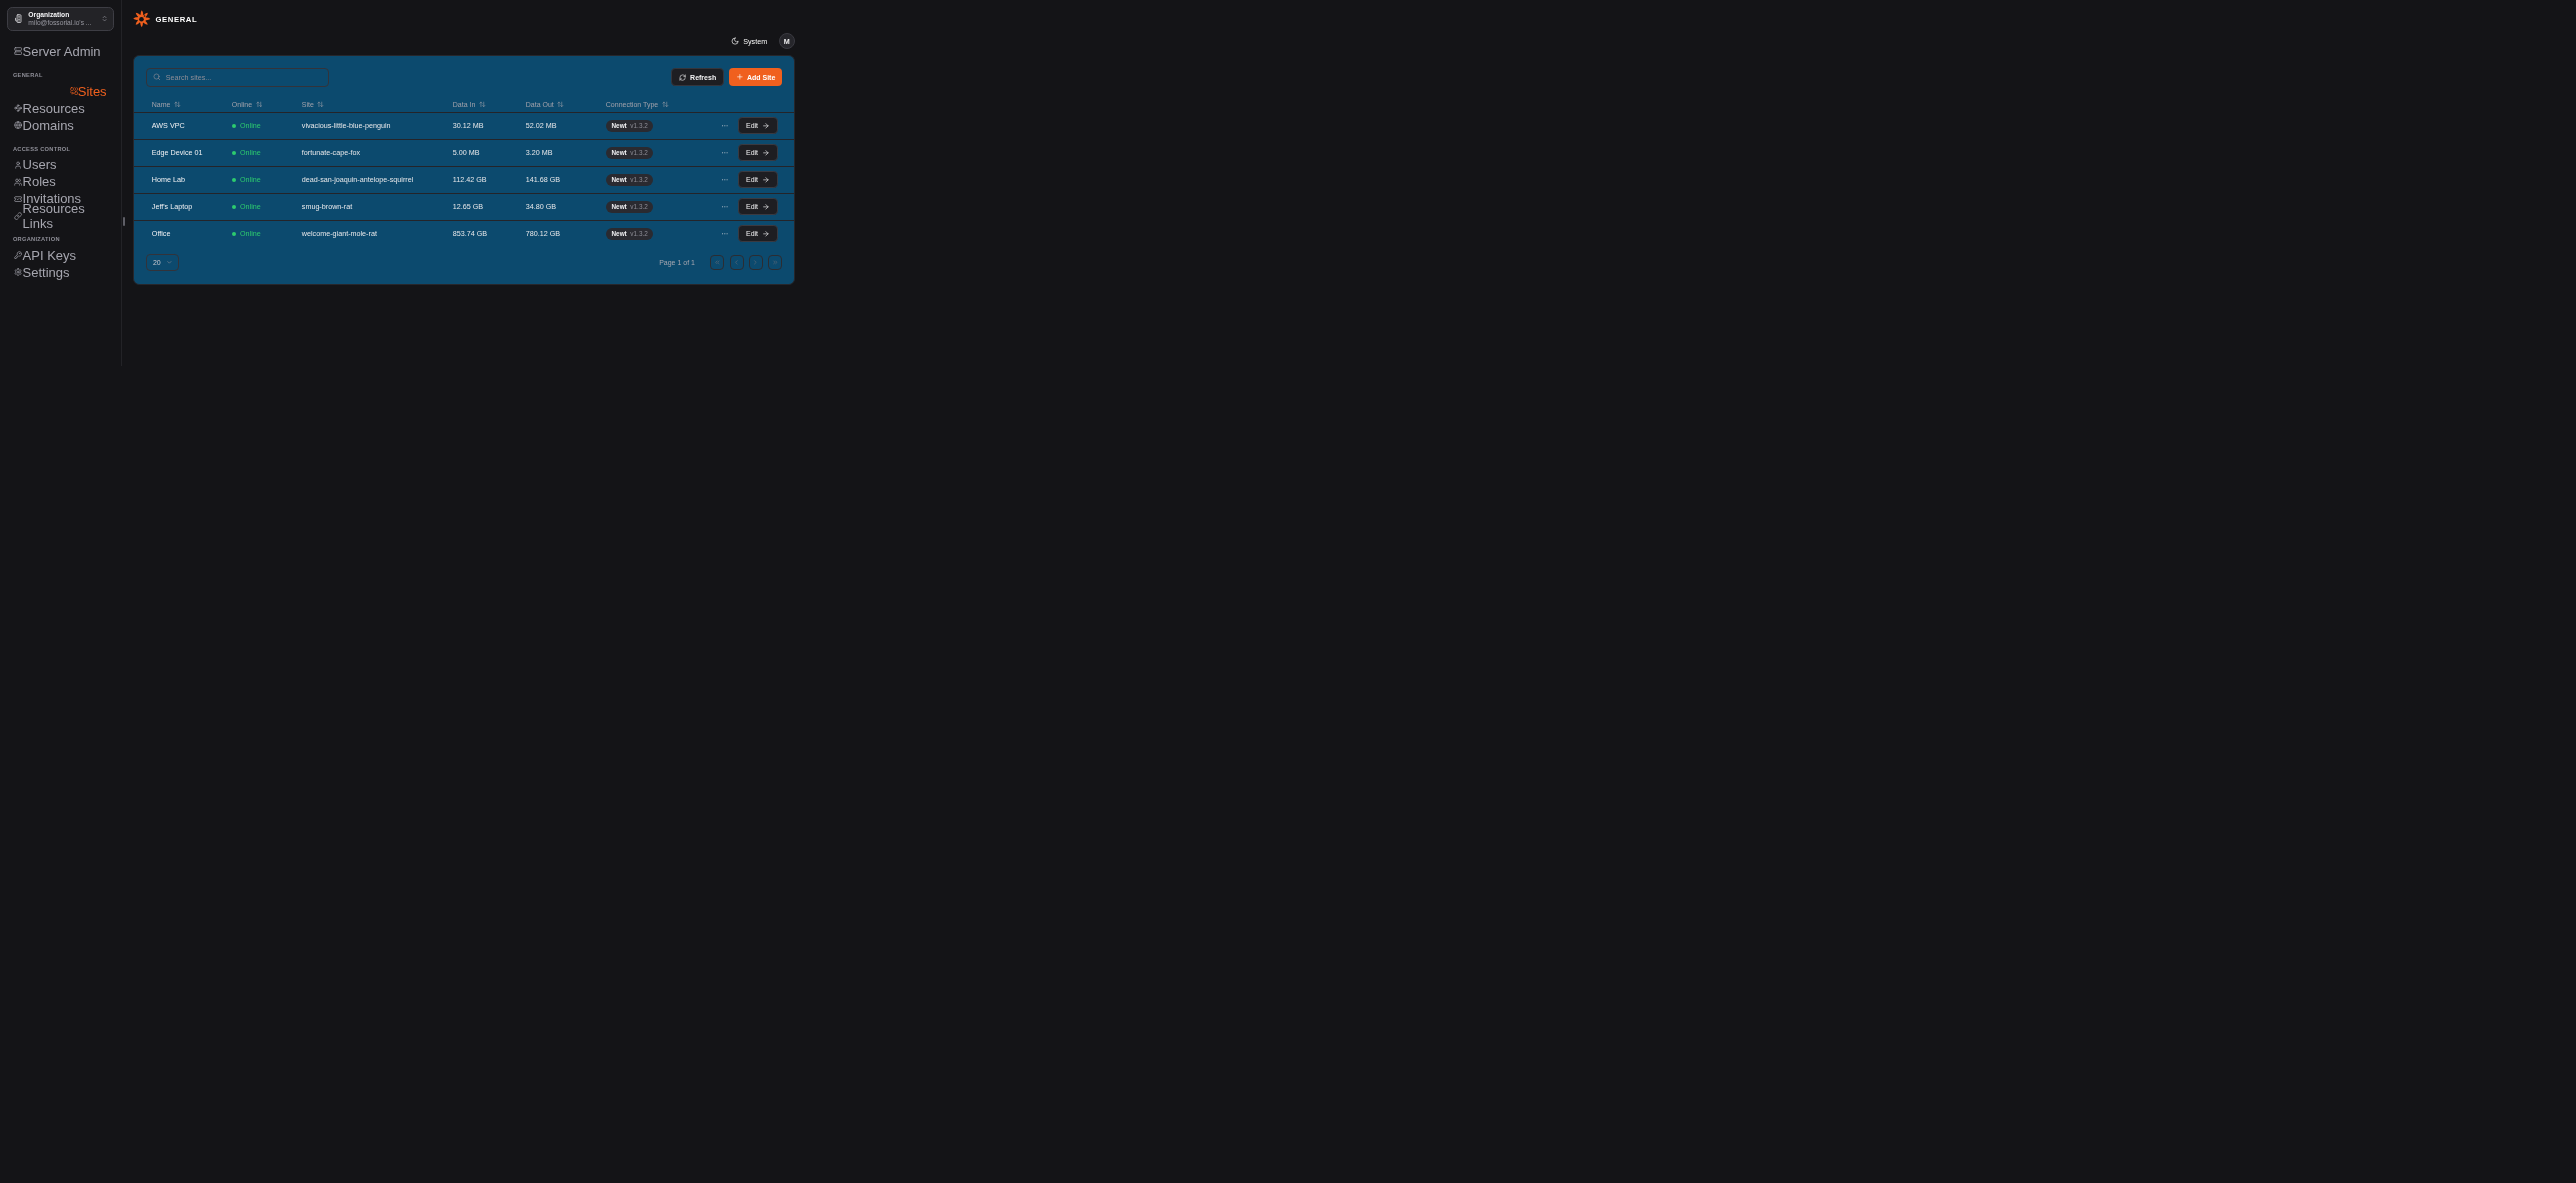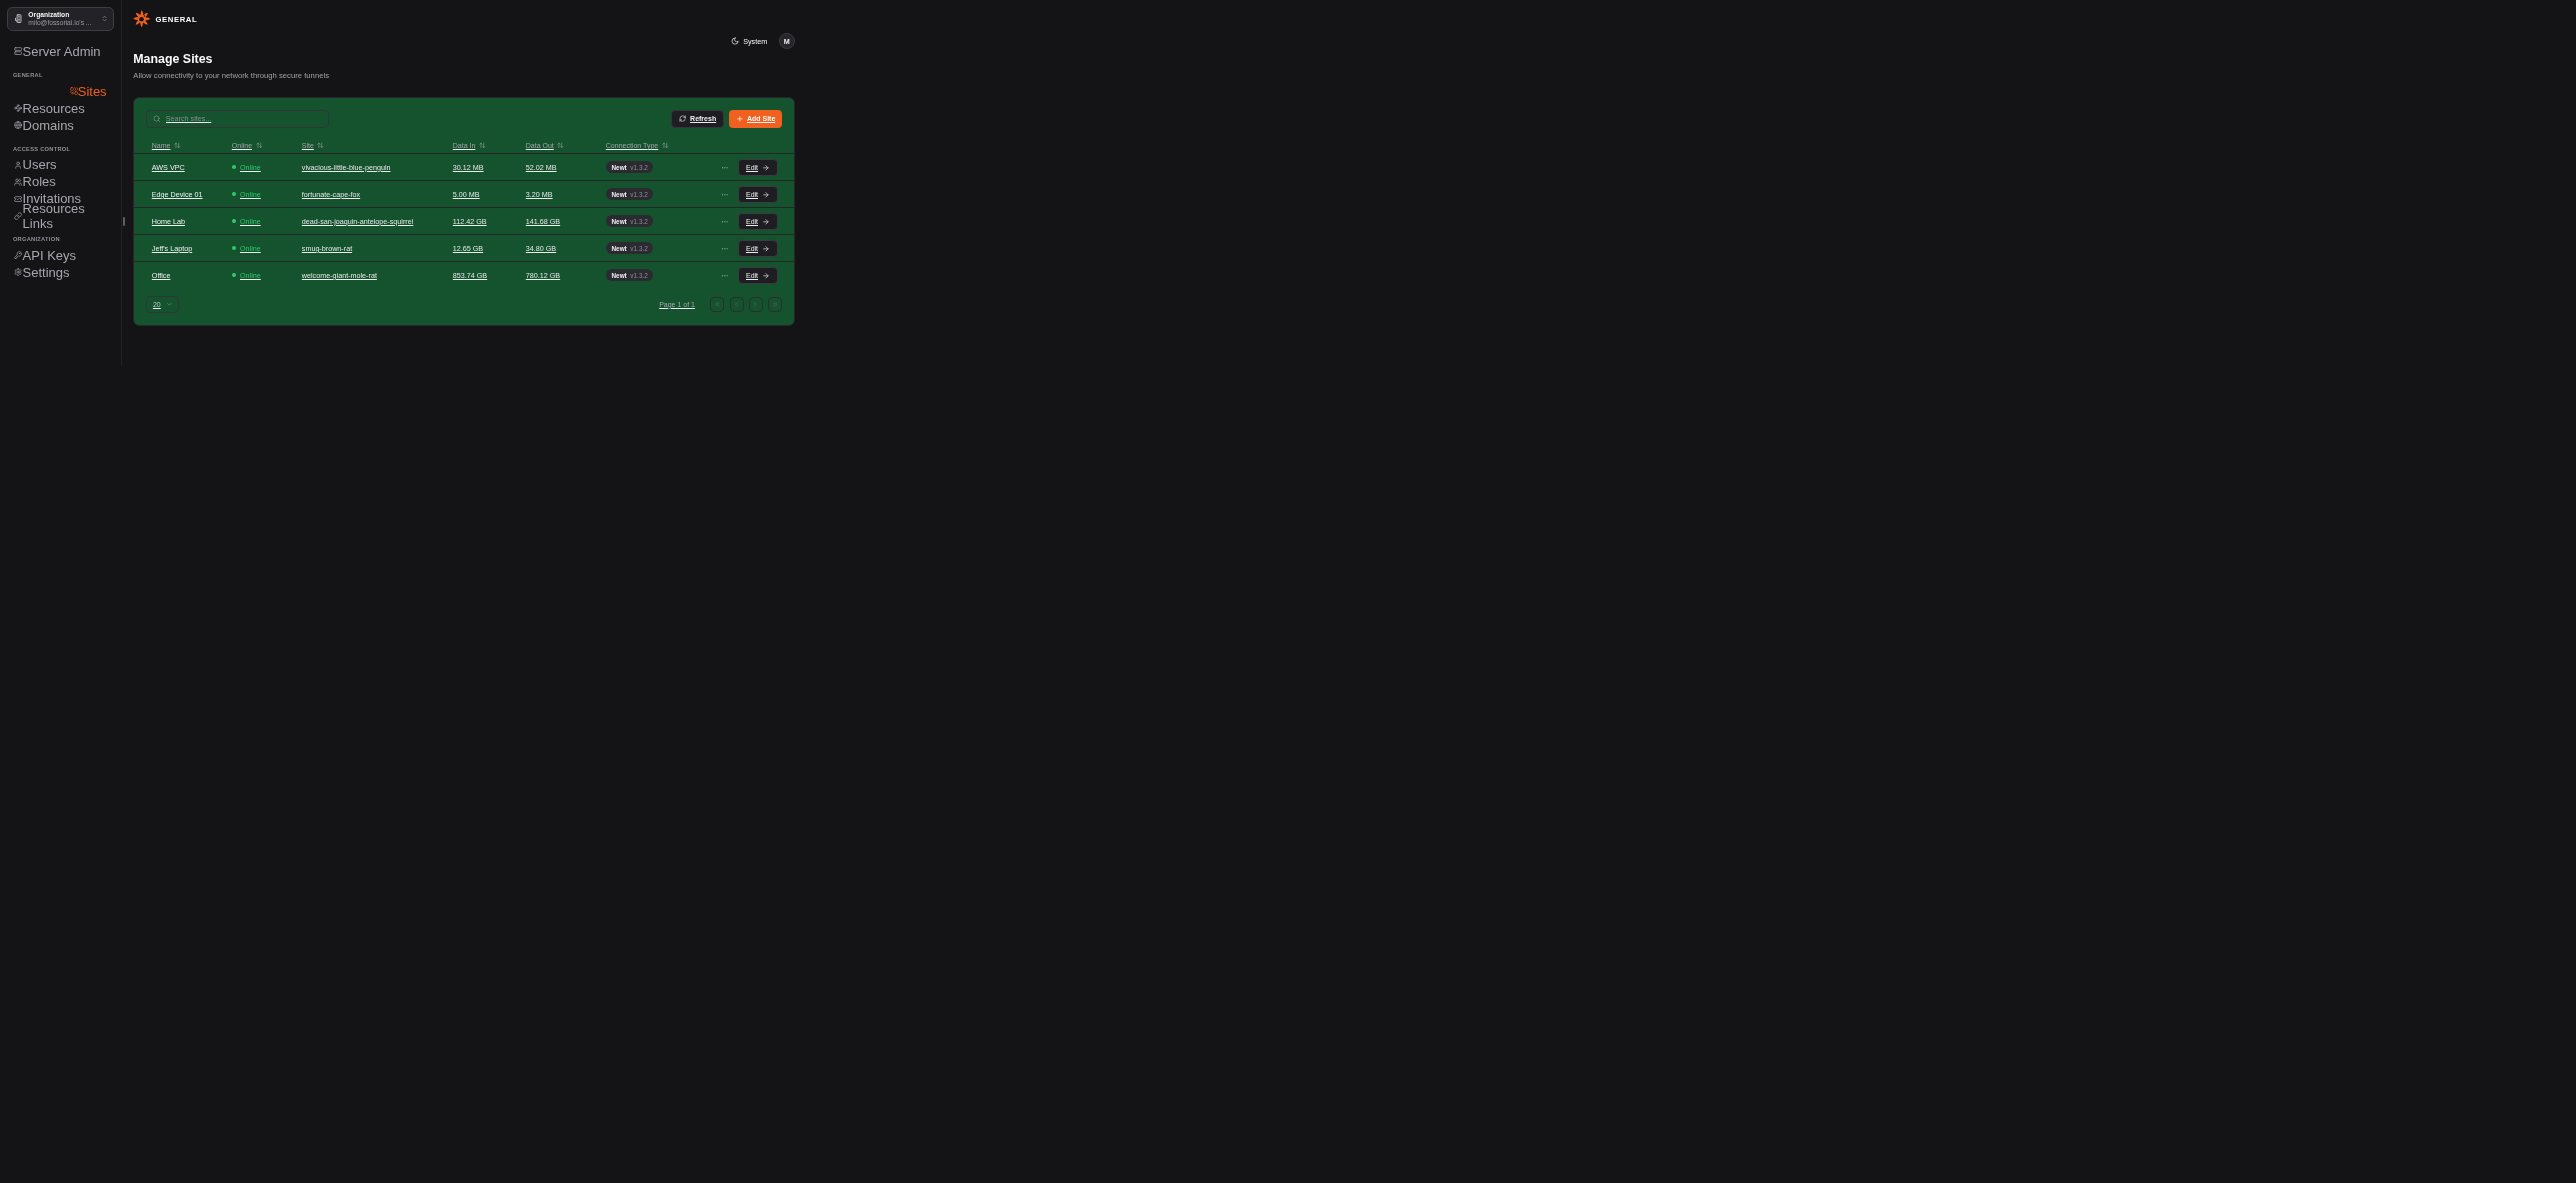--- a/index.html
+++ b/index.html
@@ -44,21 +44,21 @@
   .avatar {
     width:16.5px; height:16.5px; border-radius:50%; background:#26262B; border:0.5px solid #3A3A41;
     display:flex; align-items:center; justify-content:center; font-size:7.2px; font-weight:700; cursor:pointer;
   }
 
   .page-head { margin-top:14px; }
   .page-title { font-size:12.4px; font-weight:700; color:#FAFAFB; }
   .page-sub { font-size:7.7px; color:#9FA0A8; margin-top:4.6px; }
 
   
-  .card { margin-top:17px; background:#14532d; border:0.5px solid #26262B; border-radius:6.2px;text-decoration:underline; }
+  .card { margin-top:17px; background:#0c4a6e; border:0.5px solid #26262B; border-radius:6.2px; }
   .toolbar { display:flex; align-items:center; justify-content:space-between; padding:12px 12px 9.8px; }
   .search {
     width:183px; height:18.5px; border:0.5px solid #33333A; border-radius:4.1px;
     display:flex; align-items:center; gap:4.6px; padding:0 6.2px; color:#8D8D96;
   }
   .search input {
     flex:1; background:transparent; border:none; outline:none; color:#E6E6EA;
     font-size:7.2px; font-family:"Liberation Sans", sans-serif;
   }
   .search input::placeholder { color:#8D8D96; }
@@ -275,24 +275,20 @@
             </svg>
         </span>
         <span>System</span>
       </div>
       <div class="avatar">
         <span>M</span>
       </div>
     </div>
   </div>
 
-  <div class="page-head">
-    <h1 class="page-title">Manage Sites</h1>
-    <div class="page-sub">Allow connectivity to your network through secure tunnels</div>
-  </div>
 
   <section class="card">
     <div class="toolbar">
       <div class="search">
         <span>
           <svg width="7.7" height="7.7" viewBox="0 0 24 24" fill="none" stroke="currentColor" stroke-width="2" stroke-linecap="round" stroke-linejoin="round">
               <circle cx="11" cy="11" r="8"></circle>
               <path d="m21 21-4.3-4.3"></path>
             </svg>
         </span>

